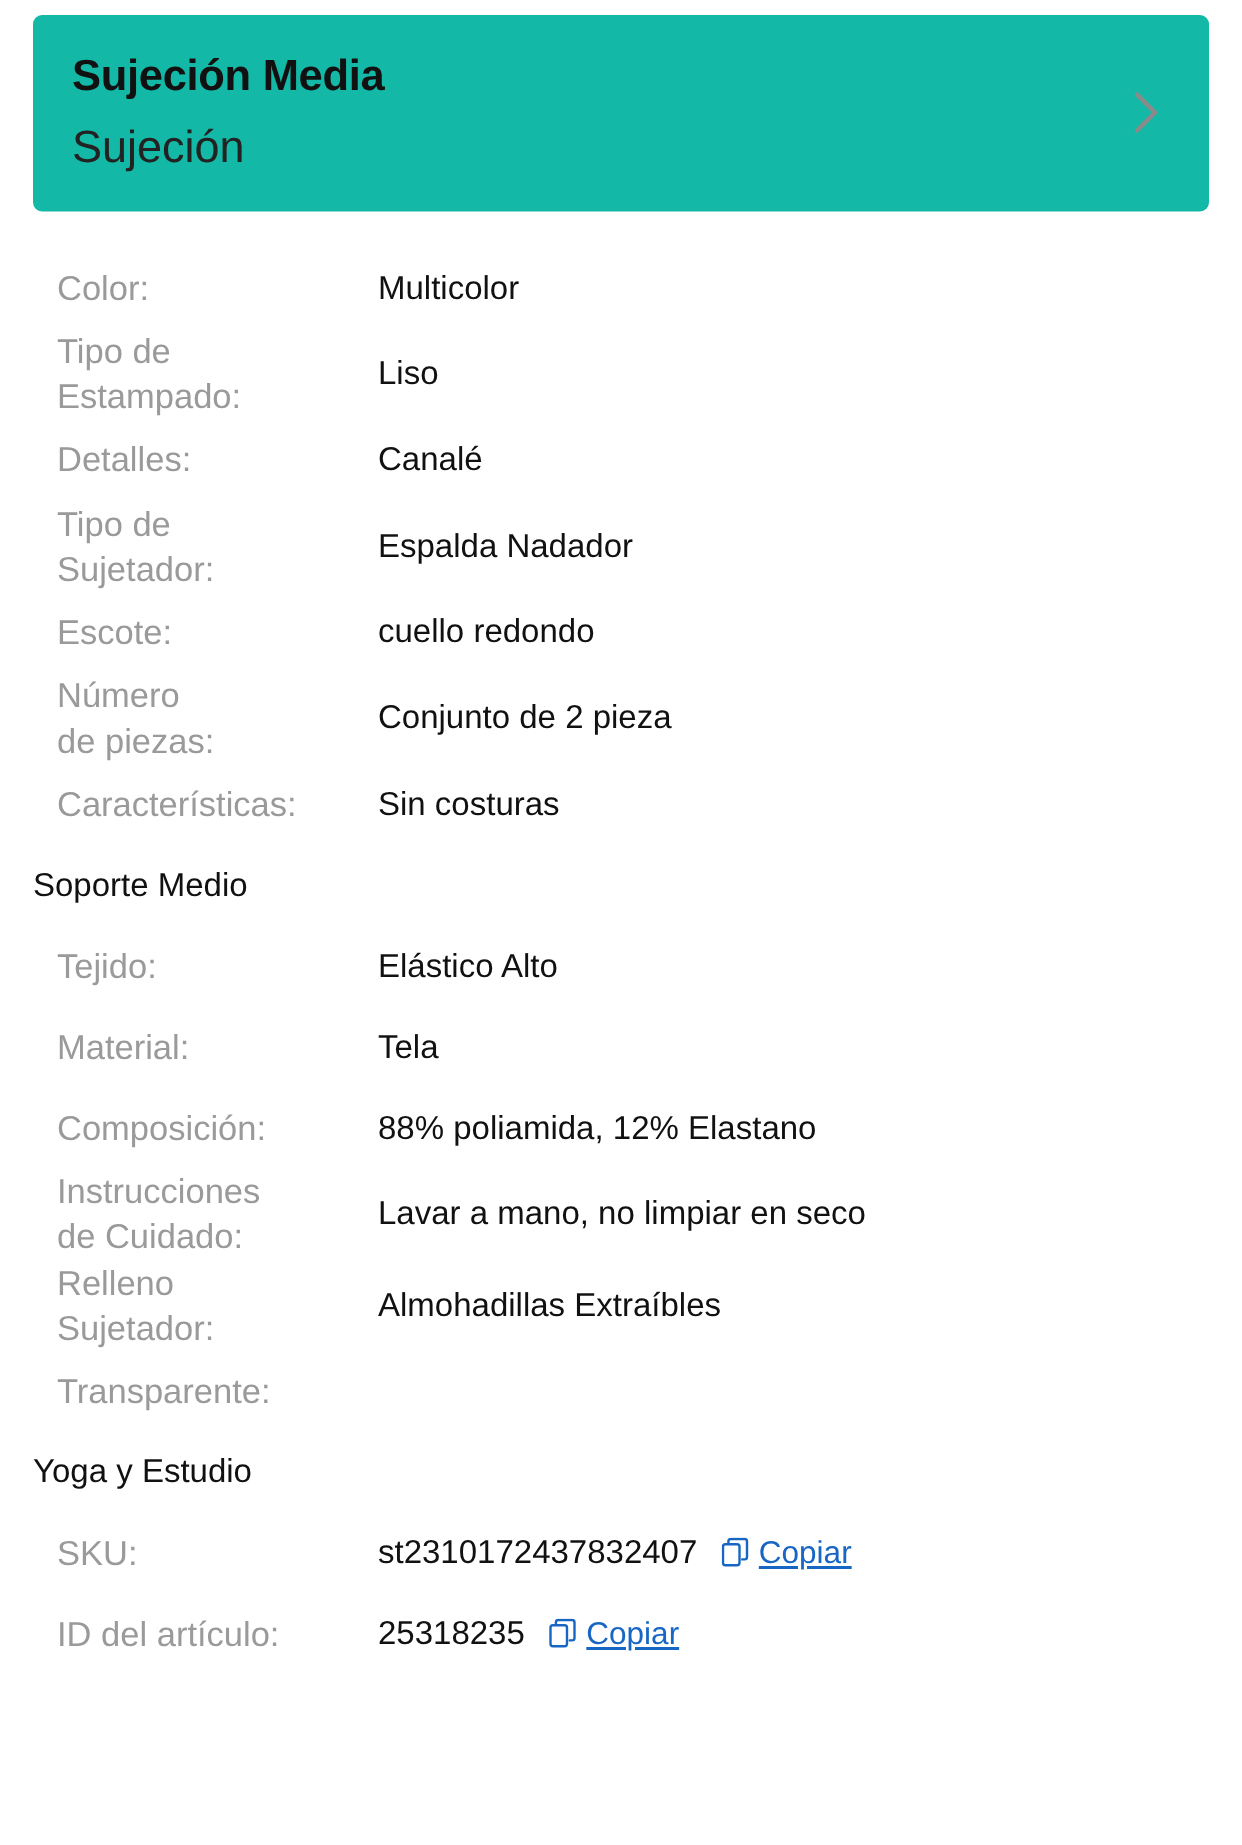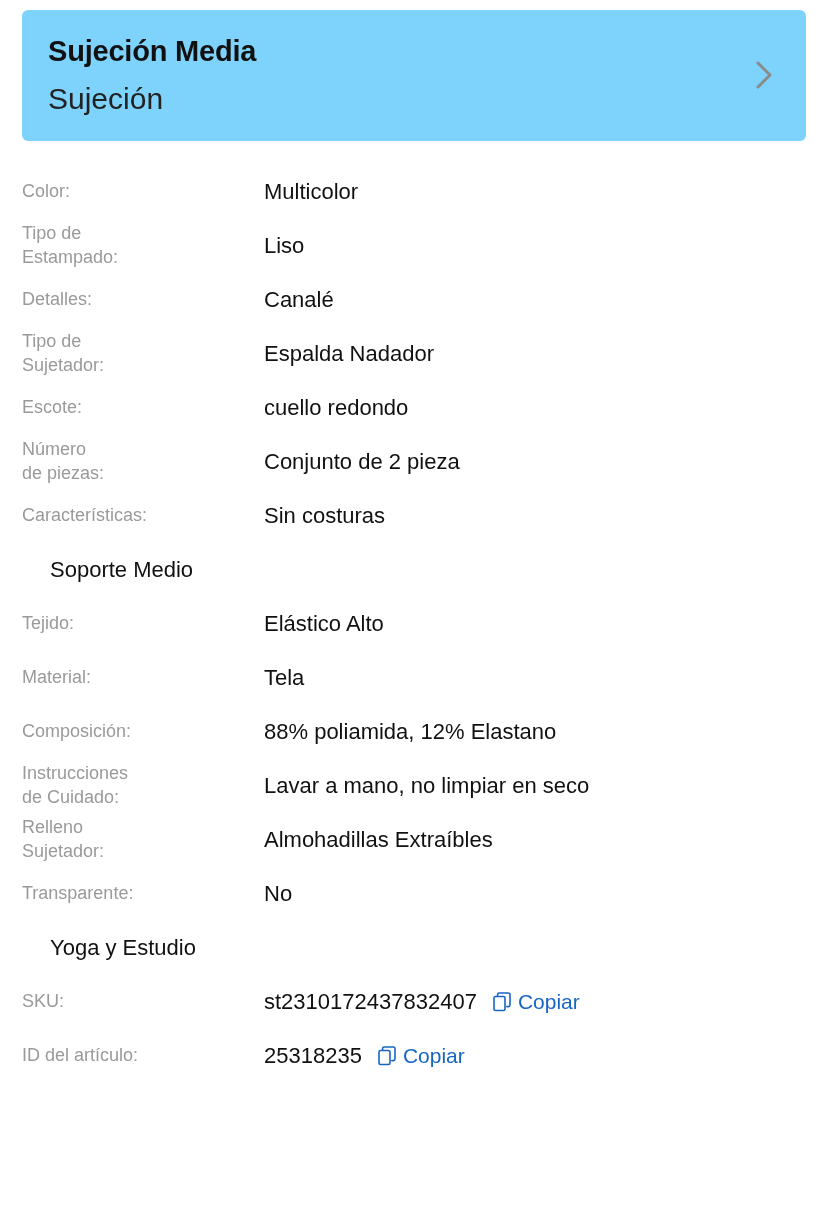--- a/index.html
+++ b/index.html
@@ -18,21 +18,21 @@
   .page {
     width: 828px;
     min-height: 1230px;
     background: #ffffff;
     position: relative;
   }
 
   
   .header-card {
     margin: 10px 22px 0 22px;
-    background: #7dd3fc;
+    background: #14b8a6;
     border-radius: 6px;
     padding: 26px 28px 26px 26px;
     display: flex;
     align-items: center;
     justify-content: space-between;
     min-height: 124px;
   }
   .header-text {
     display: flex;
     flex-direction: column;
@@ -68,46 +68,48 @@
   .attr-row {
     display: flex;
     align-items: center;
     padding: 0 22px;
     min-height: 54px;
   }
   .attr-label {
     width: 214px;
     flex: 0 0 214px;
     color: #9a9a9a;
-    font-size: 18px;
+    font-size: 23px;
     line-height: 1.32;
     padding-right: 22px;
     white-space: pre-line;
+    margin-left: 16px;
   }
   .attr-value {
     flex: 1 1 auto;
     color: #111111;
     font-size: 22px;
     line-height: 1.3;
     display: flex;
     align-items: center;
     gap: 10px;
     flex-wrap: nowrap;
   }
-  .attr-value .val-text { white-space: nowrap; margin-left: 28px; }
+  .attr-value .val-text { white-space: nowrap; }
 
   
   .copy {
     display: inline-flex;
     align-items: center;
     gap: 6px;
     color: #1766c4;
     font-size: 21px;
     cursor: pointer;
     margin-left: 6px;
+    text-decoration: underline;
   }
   .copy-icon {
     display: inline-flex;
     width: 19px;
     height: 20px;
     align-items: center;
     justify-content: center;
   }
   .copy-icon svg { display: block; }
 </style>
@@ -220,23 +222,20 @@
     <div class="attr-row">
       <div class="attr-label">Relleno
 Sujetador:</div>
       <div class="attr-value">
           <span class="val-text">Almohadillas Extraíbles</span>
         </div>
     </div>
 
     <div class="attr-row">
       <div class="attr-label">Transparente:</div>
-      <div class="attr-value">
-          <span class="val-text">No</span>
-        </div>
     </div>
 
     <div class="attr-row">
       <div class="attr-value">
           <span class="val-text">Yoga y Estudio</span>
         </div>
     </div>
 
     <div class="attr-row">
       <div class="attr-label">SKU:</div>

